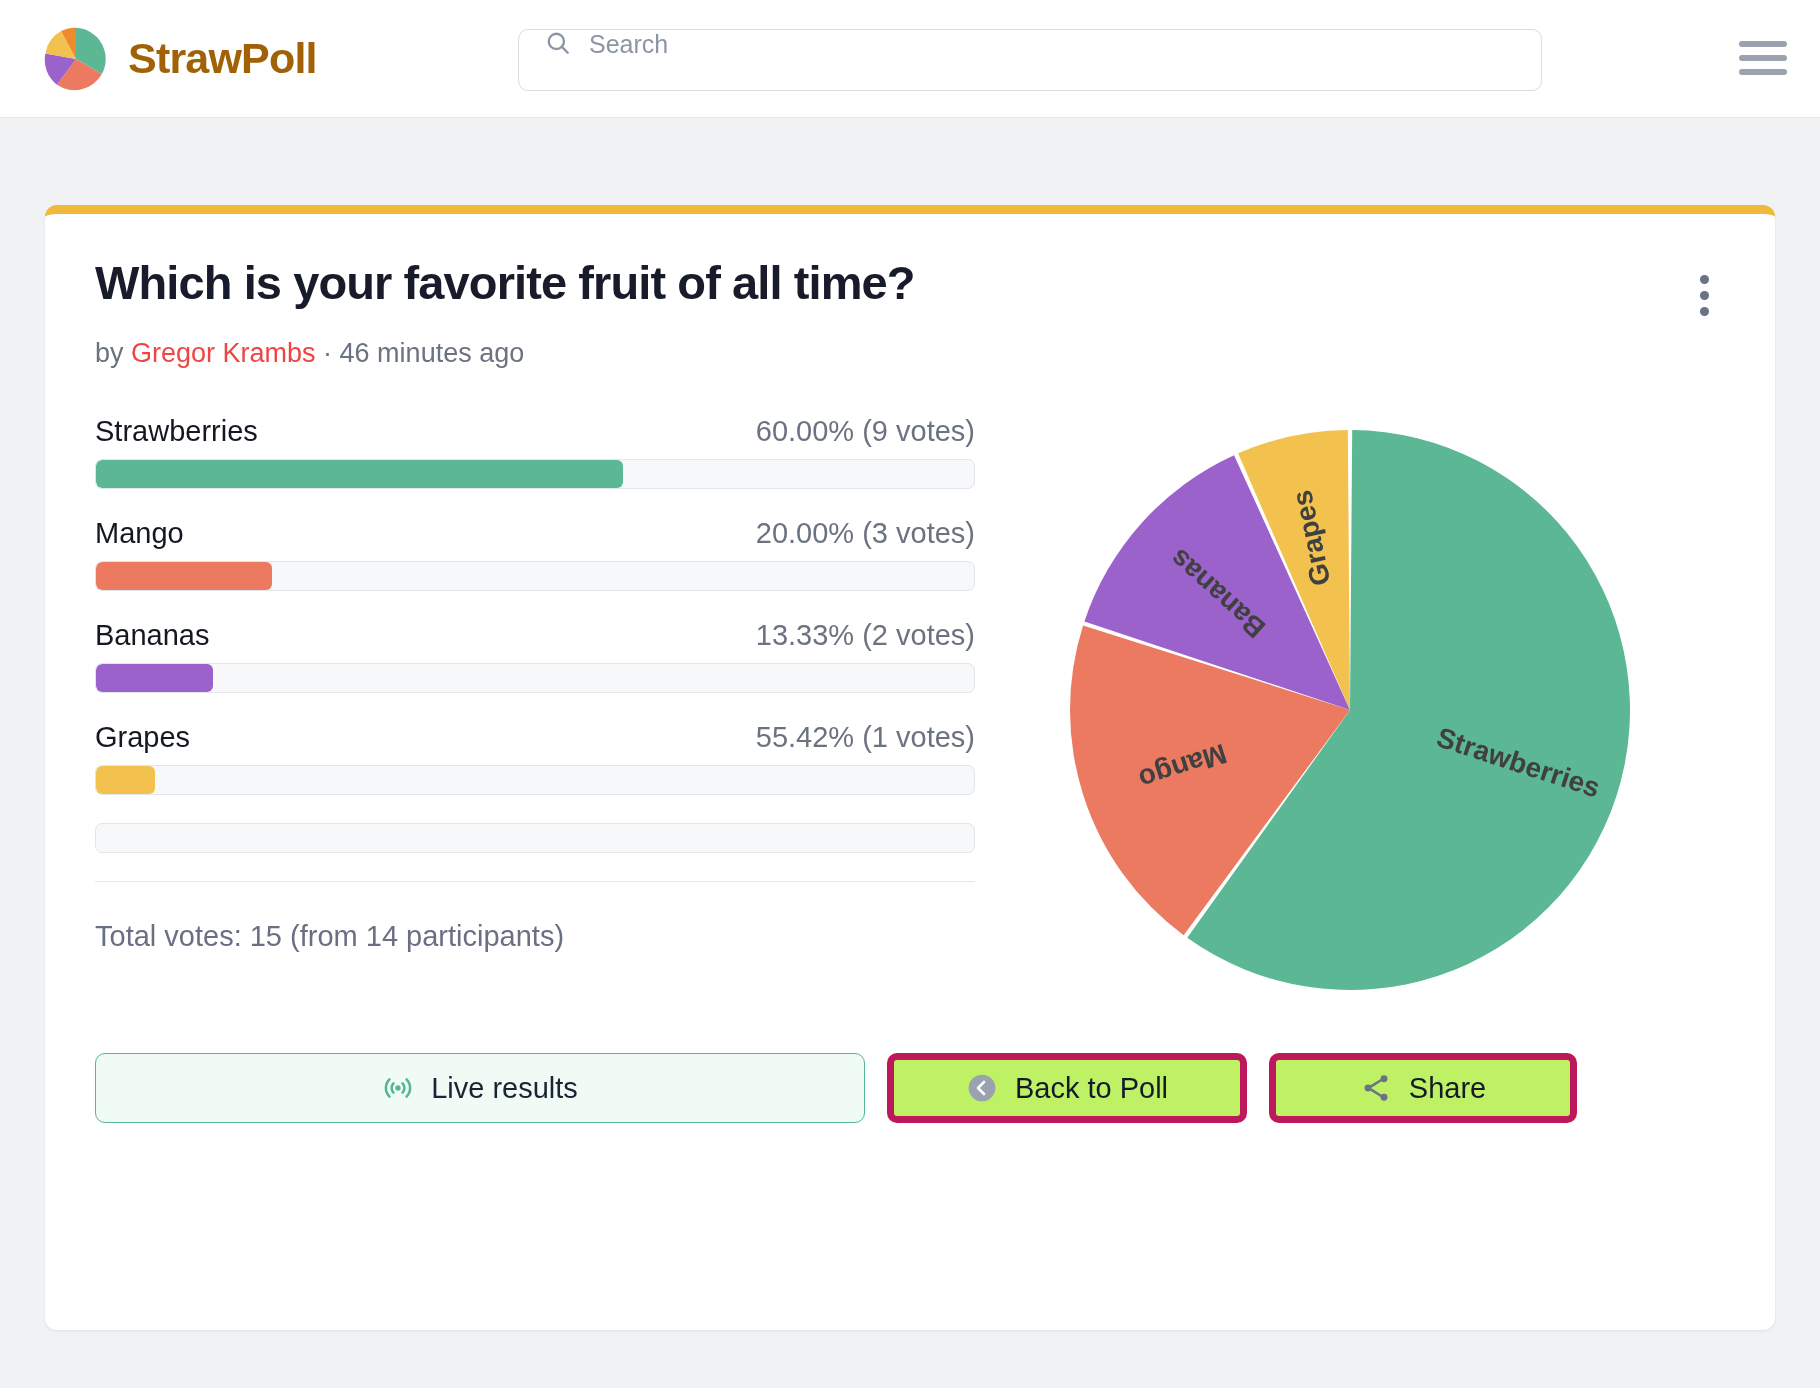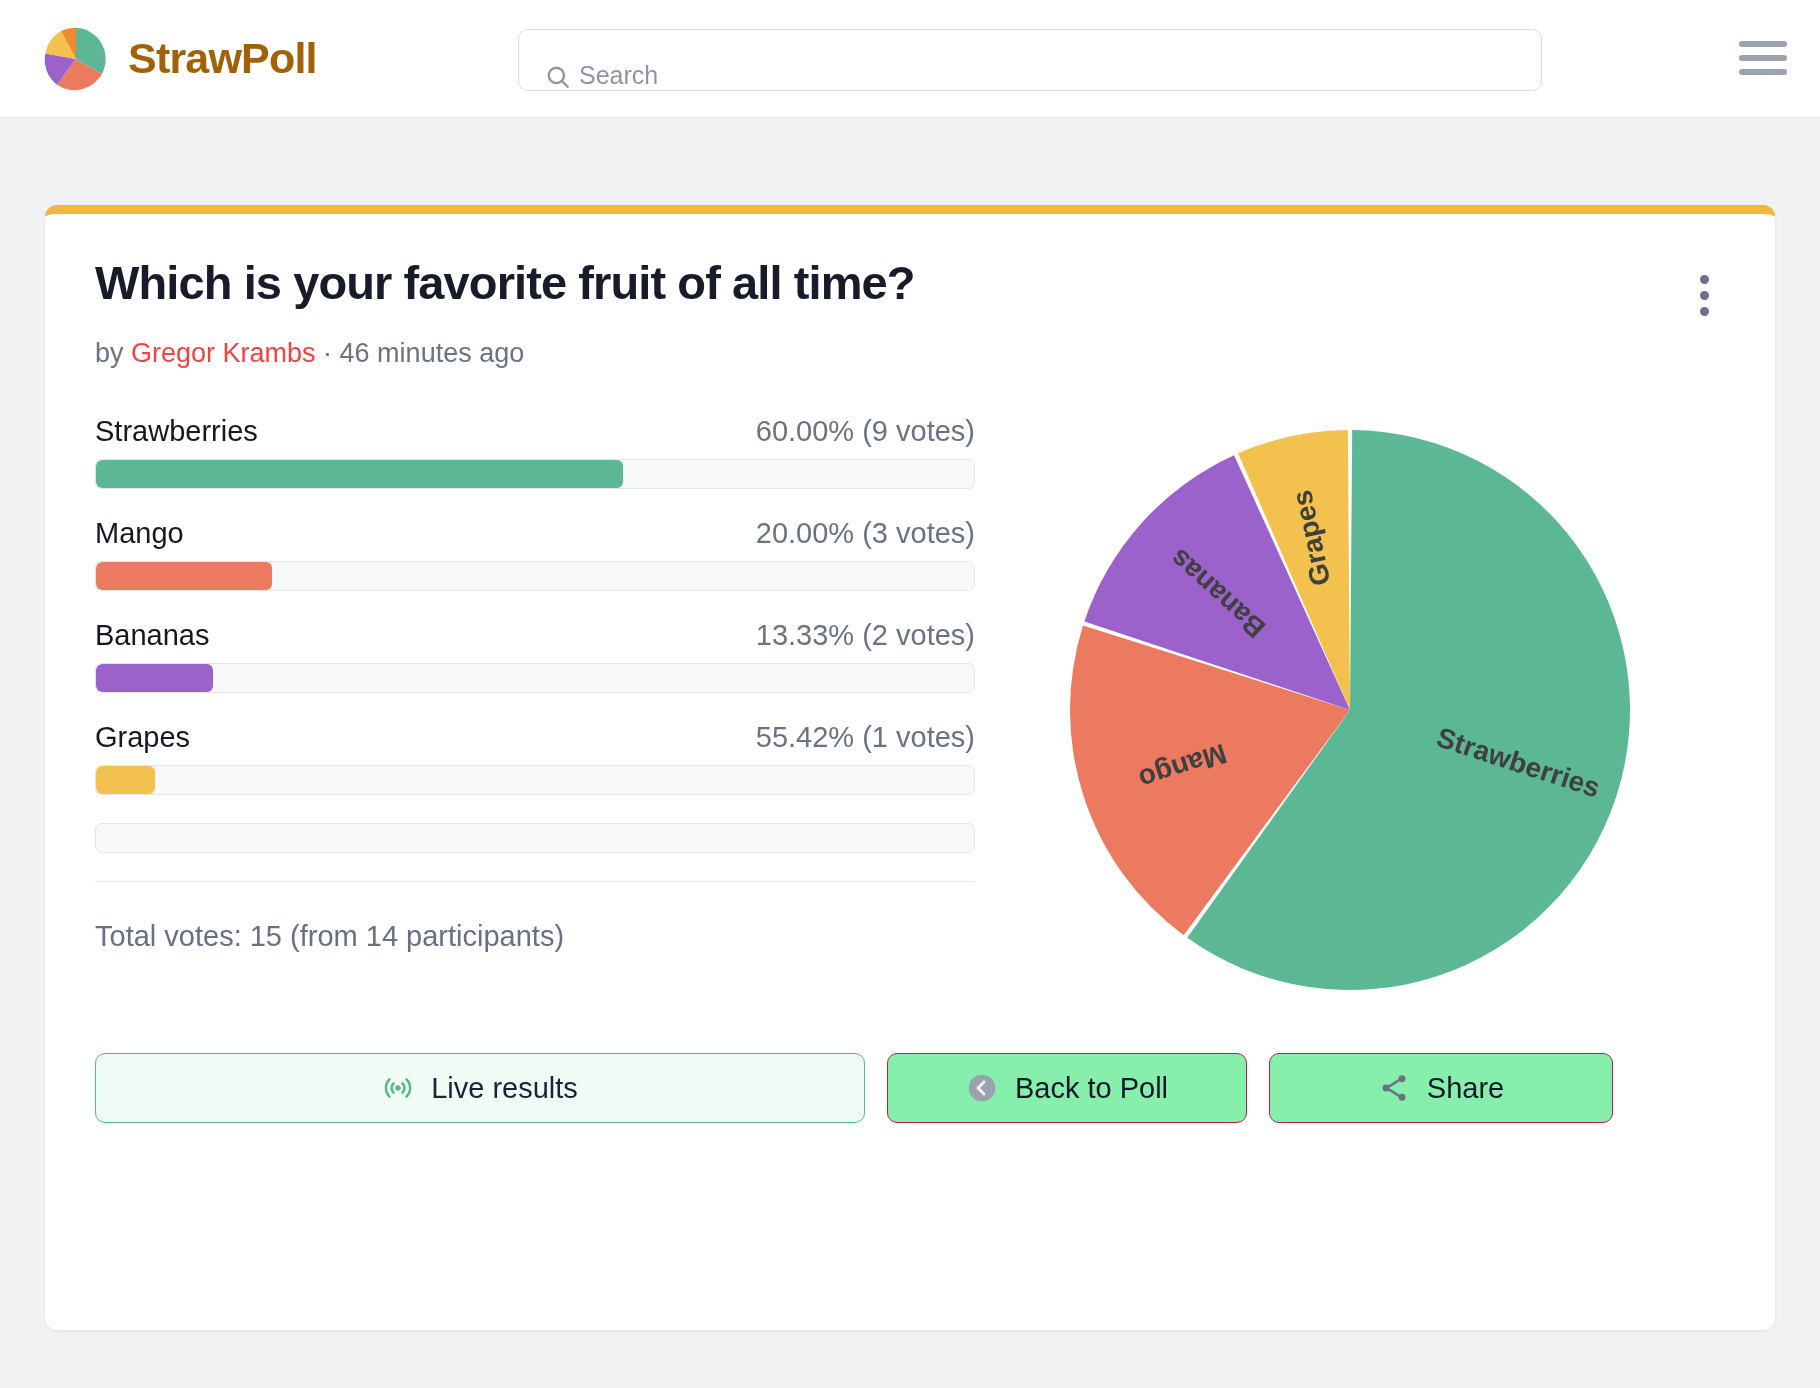--- a/index.html
+++ b/index.html
@@ -47,23 +47,23 @@
     height: 62px;
   }
 
   .search-box {
     width: 100%;
     height: 100%;
     border: 1px solid #d9dce2;
     border-radius: 10px;
     background: #fff;
     display: flex;
-    align-items: flex-end;
+    align-items: flex-start;
     padding-left: 26px;
-    gap: 8px;
+    gap: 18px;
   }
 
   .search-icon { width: 26px; height: 26px; flex: none; }
 
   .search-input {
     border: none;
     outline: none;
     font-size: 25px;
     font-family: "Liberation Sans", sans-serif;
     color: #3b4253;
@@ -201,33 +201,33 @@
 
   .btn {
     height: 70px;
     border-radius: 10px;
     display: flex;
     align-items: center;
     justify-content: center;
     gap: 17px;
     font-size: 29px;
     cursor: pointer;
-    background: #86efac;
-    border: 1px solid #be185d;
+    background: #bef264;
+    border: 7px solid #be185d;
     color: #15192a;
   }
 
   .btn-live {
     width: 770px;
     border: 1px solid #53b88f;
     background: #f1fbf5;
     color: #1b2434;
   }
   .btn-back { width: 360px; }
-  .btn-share { width: 344px; }
+  .btn-share { width: 308px; }
 
   .btn-icon { width: 32px; height: 32px; flex: none; display: block; }
 
   
   .pie-wrap { position: relative; width: 570px; height: 570px; }
   .pie-svg { display: block; width: 570px; height: 570px; }
   .slice-label {
     font-family: "Liberation Sans", sans-serif;
     font-size: 28px;
     font-weight: bold;

